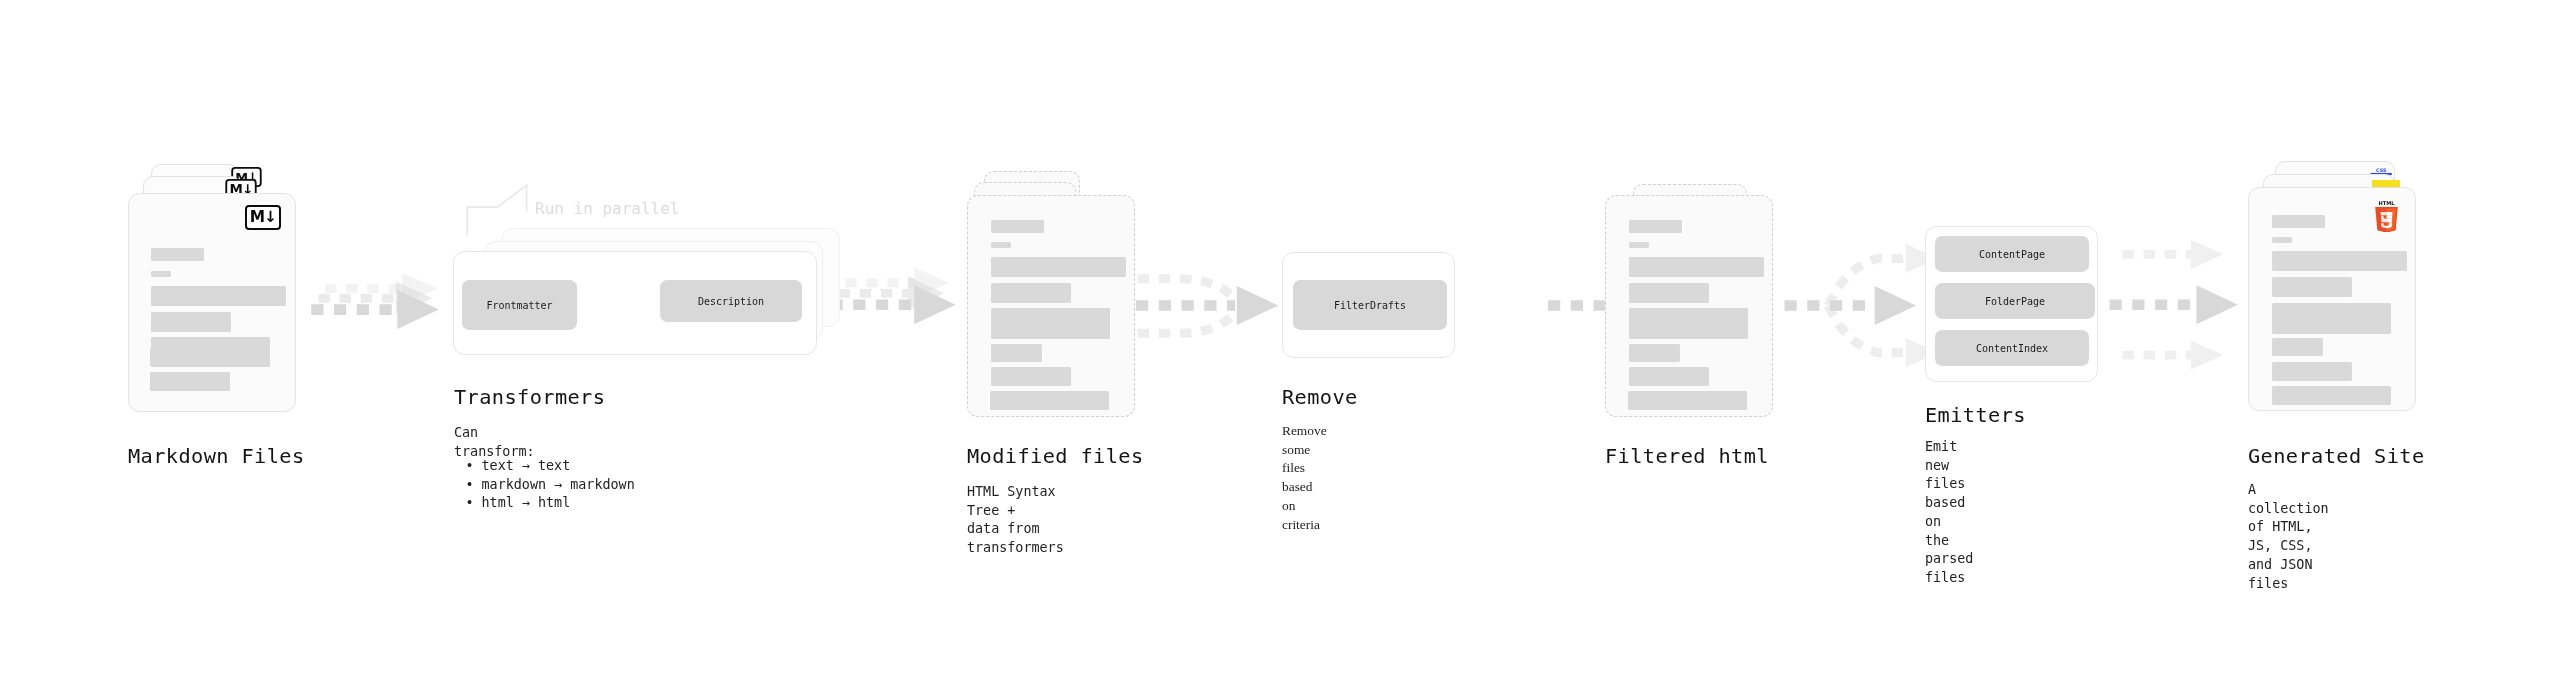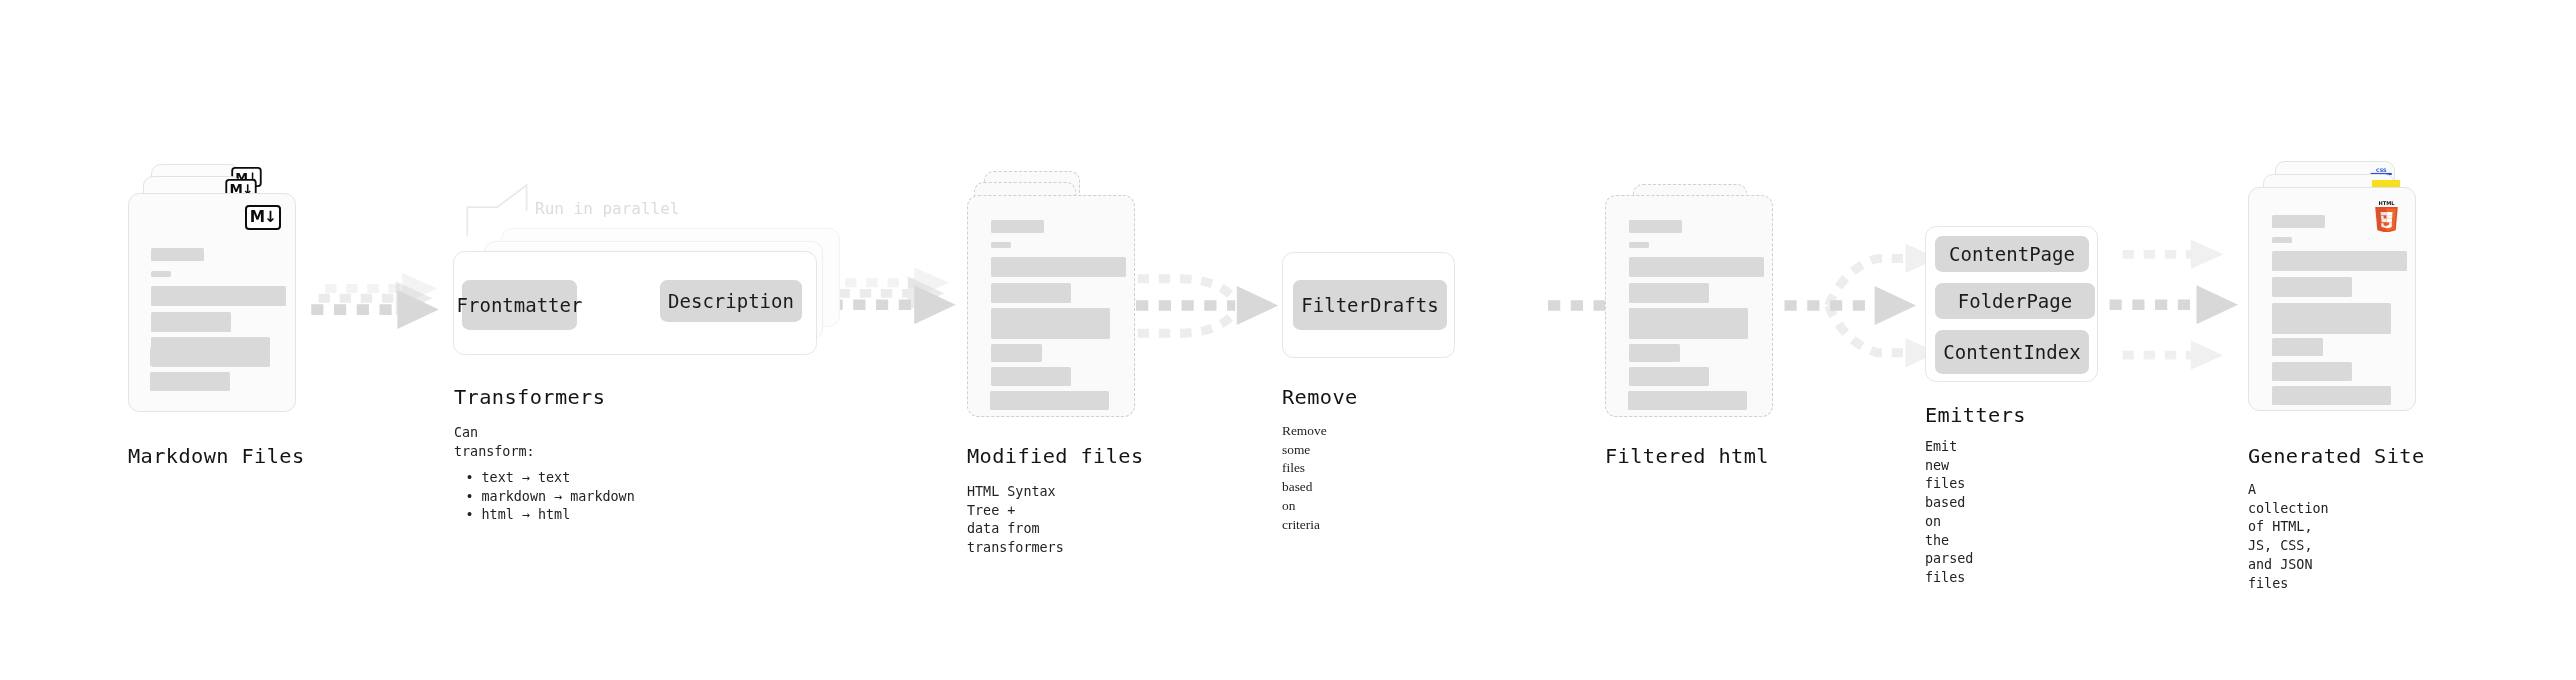--- a/index.html
+++ b/index.html
@@ -117,21 +117,21 @@
     box-sizing: border-box;
   }
   .panel.ghostA { border-color: #efefef; background: #fdfdfd; }
   .panel.ghostB { border-color: #f2f2f2; background: #fdfdfd; }
 
   .chip {
     position: absolute;
     border-radius: 7.3px;
     background: #d8d8d8;
     color: #1b1b1b;
-    font-size: 19px;
+    font-size: 10px;
     display: flex;
     align-items: center;
     justify-content: center;
     box-sizing: border-box;
     white-space: nowrap;
   }
   .chip.ghostA { background: #ececec; color: transparent; }
   .chip.ghostB { background: #e4e4e4; color: transparent; }
 
   .parallel-label {
@@ -277,21 +277,21 @@
     <div class="chip ghostB" style="left:497px; top:266px; width:102px; height:49px;"></div>
     <div class="chip ghostB" style="left:656px; top:266px; width:102px; height:49px;"></div>
 
     <div class="panel" style="left:453px; top:251px; width:364px; height:104px;"></div>
 
     <div class="chip" style="left:462px; top:280px; width:115px; height:50px;">Frontmatter</div>
     <div class="chip" style="left:660px; top:280px; width:142px; height:42px;">Description</div>
 
     <div class="title" style="left:454px; top:385px;">Transformers</div>
     <div class="subtitle" style="left:454px; top:424px;">Can transform:</div>
-    <div class="bullets" style="left:454px; top:469px;">
+    <div class="bullets" style="left:454px; top:457px;">
       <div class="b-row indent">• text → text</div>
       <div class="b-row indent">• markdown → markdown</div>
       <div class="b-row indent">• html → html</div>
     </div>
   </div>
 
   <div class="node" style="left:0;top:0;">
     <div class="doc-card dashed" style="position:absolute;left:984px; top:171px; width:96px; height:49px; border-radius:9.8px;"></div>
     <div class="doc-card dashed" style="position:absolute;left:974px; top:182px; width:102px; height:49px; border-radius:9.8px;"></div>
     <div class="doc-card dashed" style="position:absolute;left:967px; top:195px; width:168px; height:222px;">
@@ -333,21 +333,21 @@
     </div>
     <div class="bar" style="position:absolute;left:1628px; top:391px; width:119px; height:18.7px;"></div>
 
     <div class="title" style="left:1605px; top:444px;">Filtered html</div>
   </div>
 
   <div class="node" style="left:0;top:0;">
     <div class="panel" style="left:1925px; top:226px; width:173px; height:156px;"></div>
     <div class="chip" style="left:1935px; top:236px; width:154px; height:36px;">ContentPage</div>
     <div class="chip" style="left:1935px; top:283px; width:160px; height:36px;">FolderPage</div>
-    <div class="chip" style="left:1935px; top:330px; width:154px; height:44px;">ContentIndex</div>
+    <div class="chip" style="left:1935px; top:330px; width:154px; height:36px;">ContentIndex</div>
 
     <div class="title" style="left:1925px; top:403px;">Emitters</div>
     <div class="subtitle" style="left:1925px; top:438px;">Emit new files based on
 the parsed files</div>
   </div>
 
   <div class="node" style="left:0;top:0;">
 
     <div class="doc-card" style="position:absolute;left:2275px; top:161px; width:120px; height:46px; border-radius:9.8px;"></div>
     <div class="css-badge" style="left:2369px; top:165px;">

